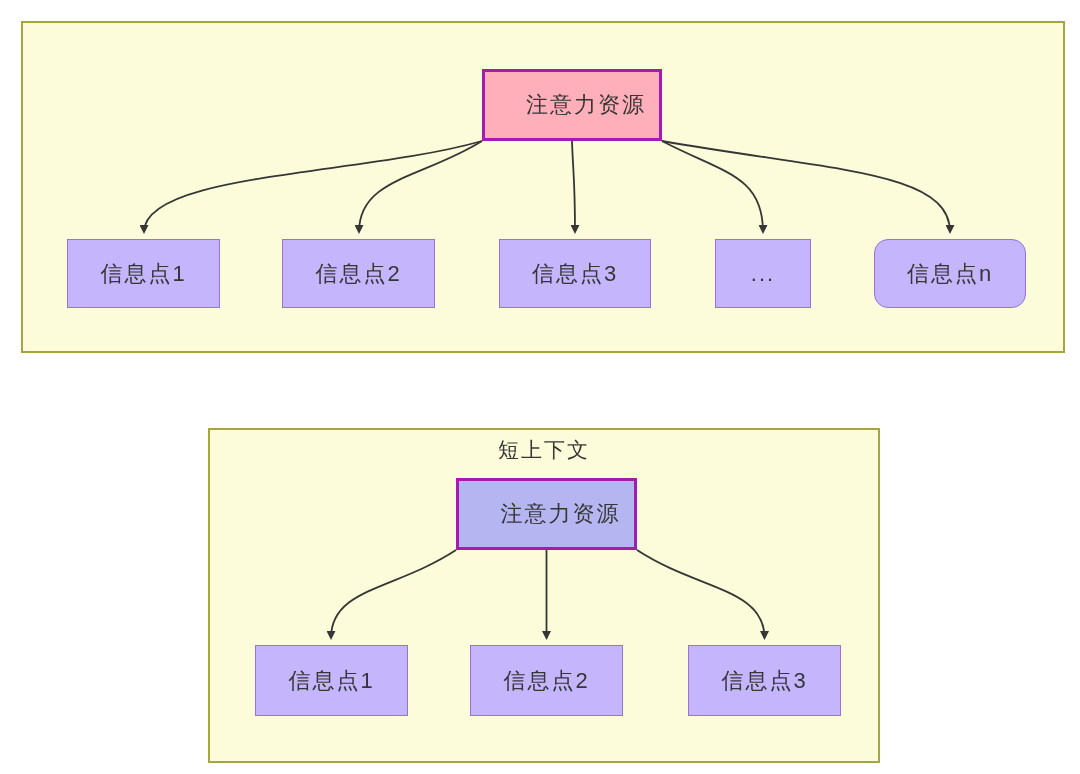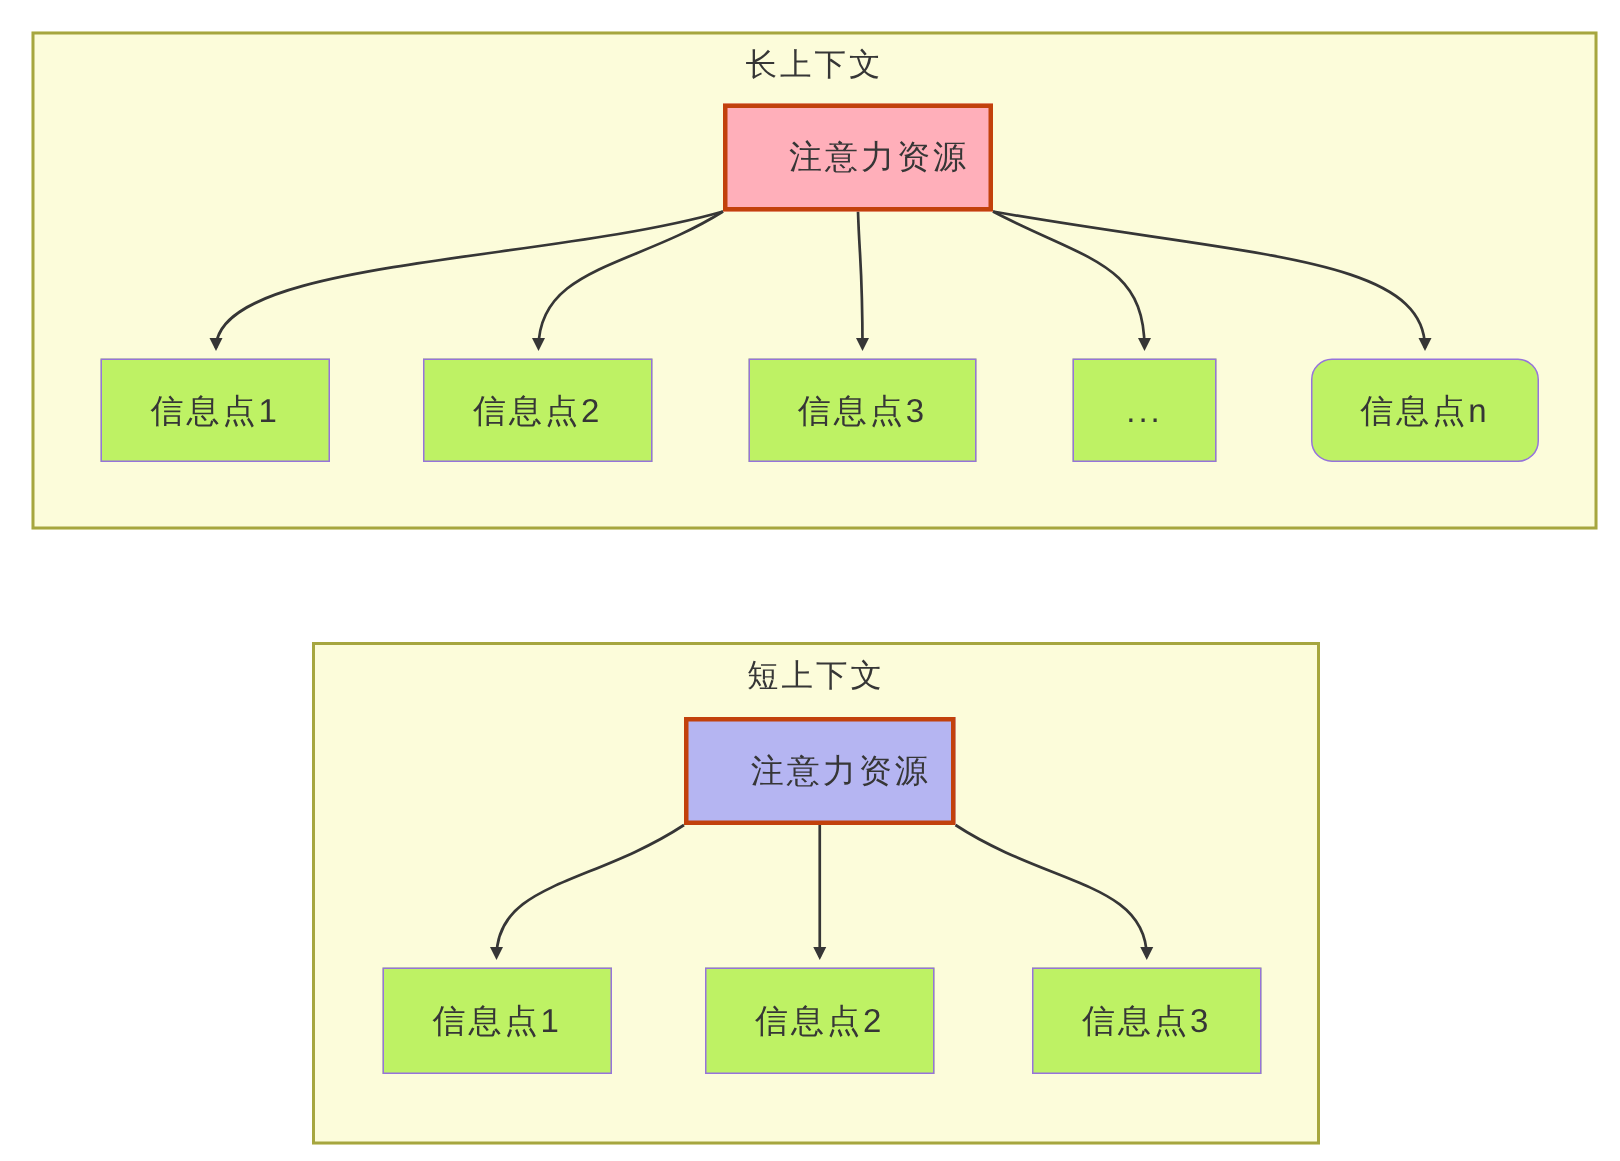--- a/index.html
+++ b/index.html
@@ -49,25 +49,25 @@
     box-sizing: border-box;
     display: flex;
     align-items: center;
     justify-content: center;
     font-size: 22px;
     letter-spacing: 2px;
     color: #363636;
     text-align: center;
   }
   .node.source {
-    border: 3px solid #c2410c;
+    border: 3px solid #a21caf;
     padding-left: 28px;
   }
   .node.target {
-    background: #bef264;
+    background: #c4b5fd;
     border: 1.5px solid #9673db;
   }
   
   .p1-source { left: 459px; top: 46px;  width: 180px; height: 72px; }
   .p1-t0 { left: 44px;  top: 216px; width: 153px; height: 69px; }
   .p1-t1 { left: 259px; top: 216px; width: 153px; height: 69px; }
   .p1-t2 { left: 476px; top: 216px; width: 152px; height: 69px; }
   .p1-t3 { left: 692px; top: 216px; width: 96px;  height: 69px; }
   .p1-t4 { left: 851px; top: 216px; width: 152px; height: 69px; border-radius: 14px; }
   
@@ -75,21 +75,20 @@
   .p2-t0 { left: 45px;  top: 215px; width: 153px; height: 71px; }
   .p2-t1 { left: 260px; top: 215px; width: 153px; height: 71px; }
   .p2-t2 { left: 478px; top: 215px; width: 153px; height: 71px; }
 </style>
 </head>
 <body>
 
 <div class="canvas">
 
   <section class="panel panel-long">
-    <div class="panel-title">长上下文</div>
 
     <svg class="edges" width="1040" height="328" viewBox="0 0 1040 328">
       <defs>
         <marker id="arrow1" markerWidth="9" markerHeight="9" refX="7" refY="4.5" orient="auto" markerUnits="userSpaceOnUse">
           <path d="M0,0 L9,4.5 L0,9 z" fill="#363636"></path>
         </marker>
       </defs>
       <path class="edge" d="M459,118 C340,152 121,150 121,209" marker-end="url(#arrow1)"></path>
       <path class="edge" d="M459,118 C400,155 336,155 336,209" marker-end="url(#arrow1)"></path>
       <path class="edge" d="M549,118 C550,150 552,155 552,209" marker-end="url(#arrow1)"></path>

